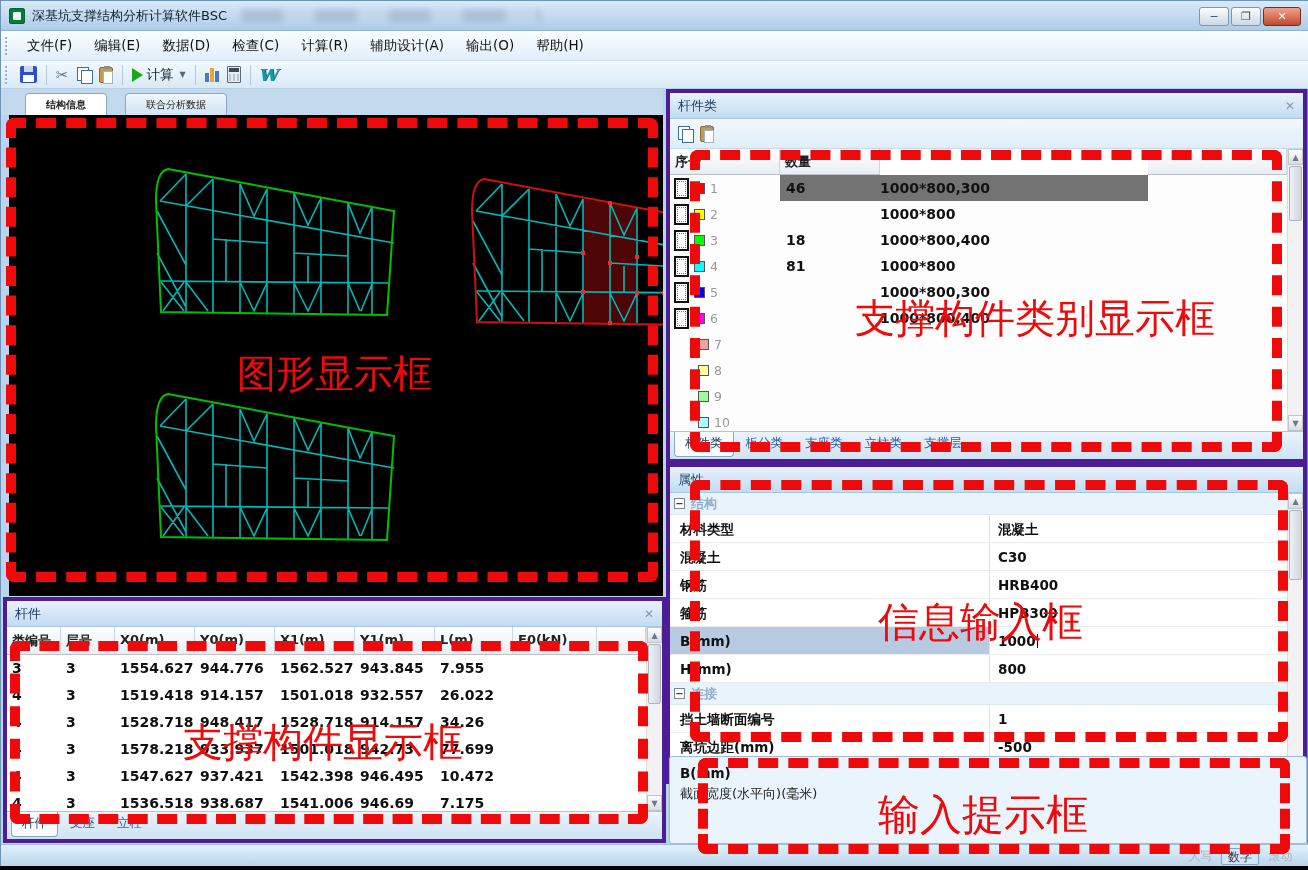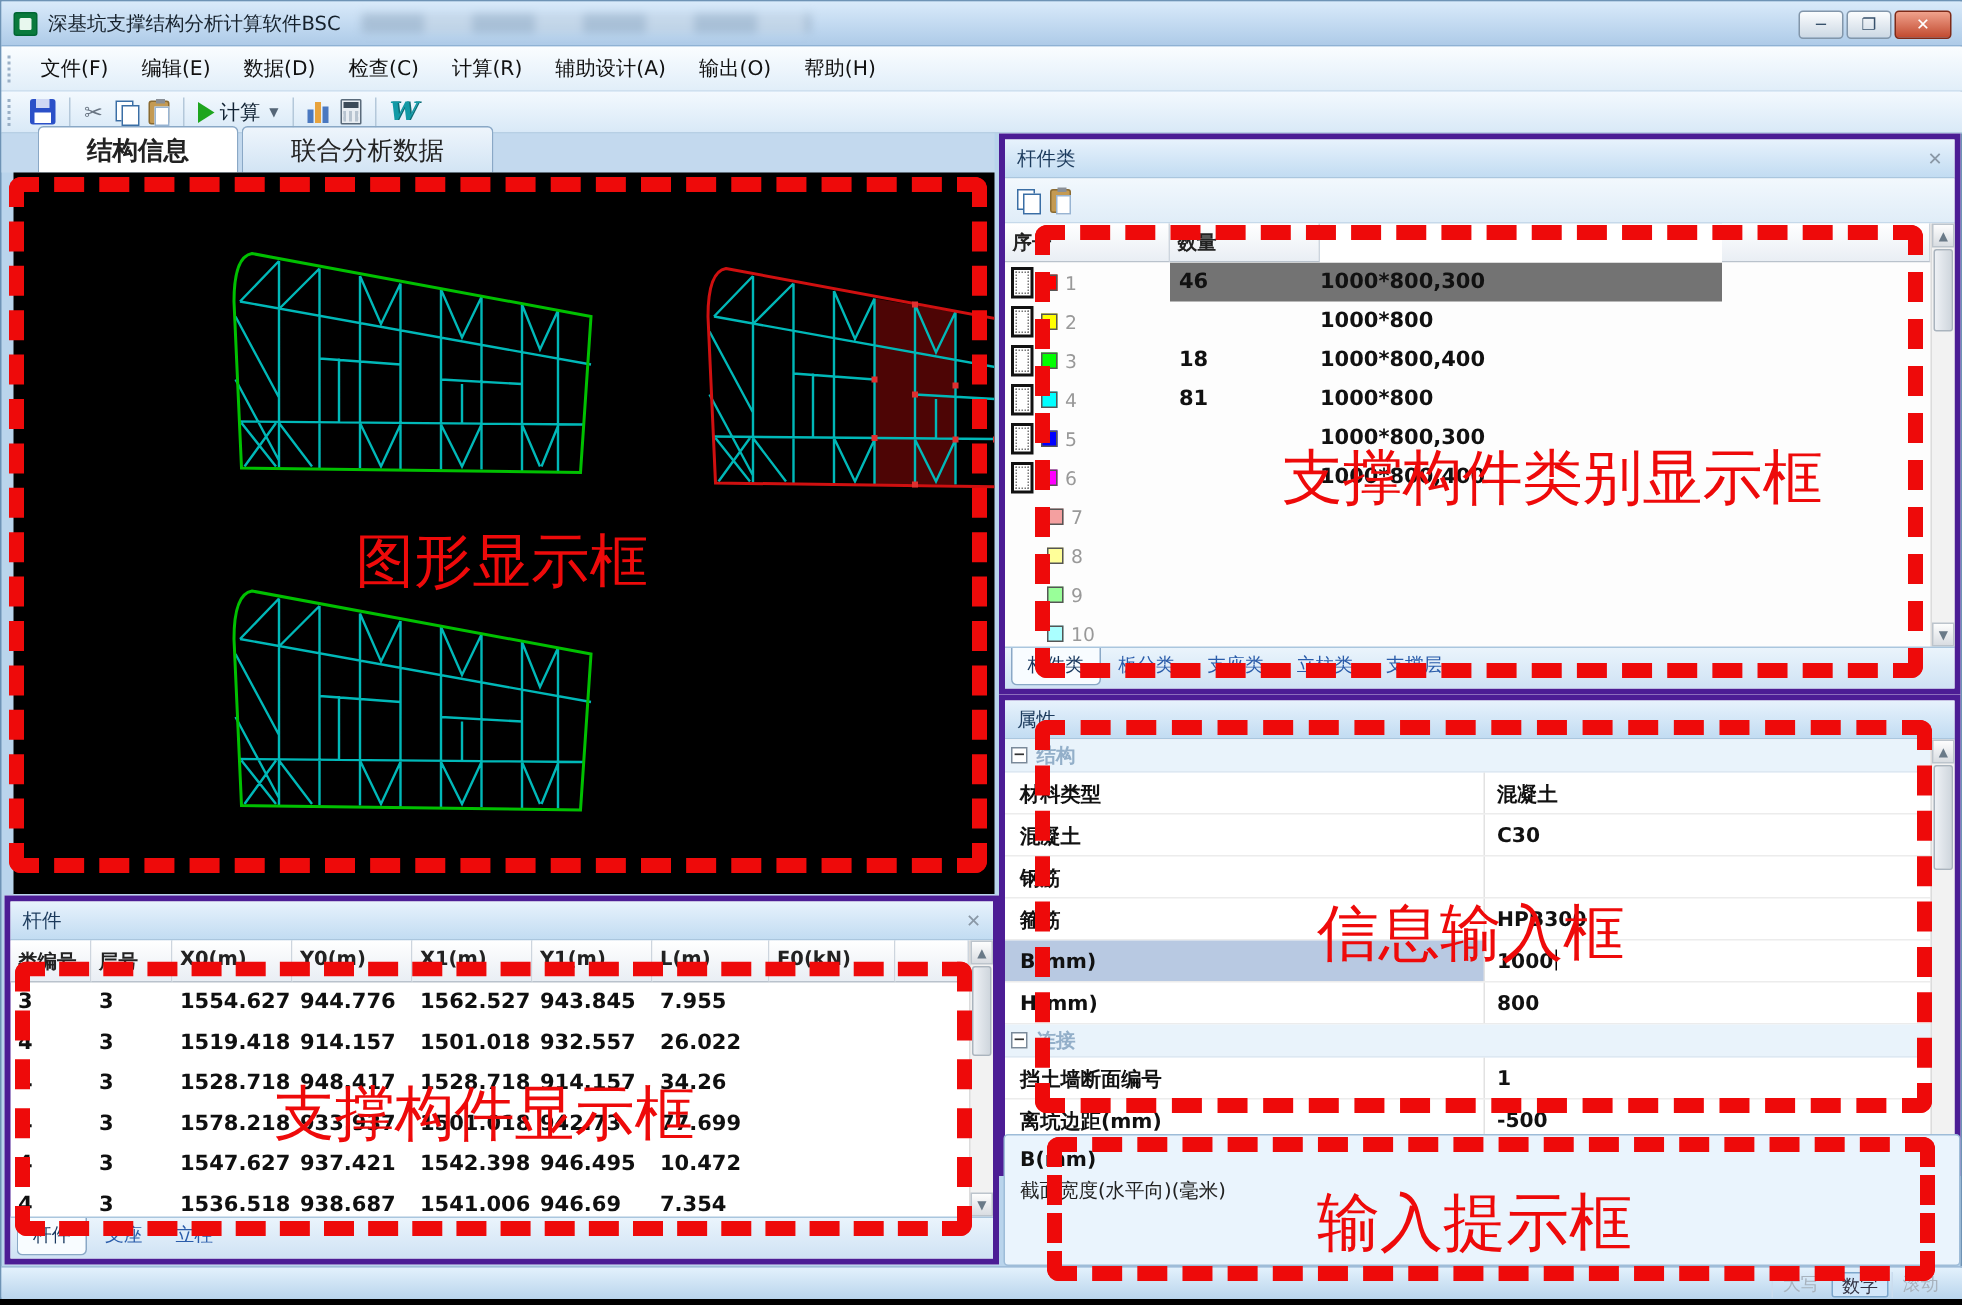--- a/index.html
+++ b/index.html
@@ -57,21 +57,21 @@
   .icon-chart i:nth-child(3){ height:11px; background:#4a78c0; }
   .icon-calc { width:14px; height:17px; background:#e8edf2; border:1px solid #5a6a7a; border-radius:1px; position:relative; }
   .icon-calc::before { content:""; position:absolute; left:1px; top:1px; right:1px; height:4px; background:#3c4a58; }
   .icon-calc::after { content:""; position:absolute; left:1px; top:7px; right:1px; bottom:1px;
       background:repeating-linear-gradient(90deg,#9ab 0 2px,#e8edf2 2px 4px),repeating-linear-gradient(#9ab 0 2px,#e8edf2 2px 4px); opacity:.6; }
   .icon-w { font-family:"DejaVu Serif","Liberation Serif",serif; font-style:italic; font-weight:bold;
             font-size:17px; color:#129aa6; text-shadow:1px 0 #0c6a74; }
 
   .tabstrip { position:absolute; left:0; top:88px; width:662px; height:26px; background:#c3d9ee;
               display:flex; align-items:flex-end; padding-left:24px; }
-  .doc-tab { font-size:17px; padding:4px 32px 3px; margin-right:2px; border:1px solid #8aa8c6;
+  .doc-tab { font-size:10px; padding:4px 20px 3px; margin-right:18px; border:1px solid #8aa8c6;
              border-bottom:none; border-radius:4px 4px 0 0; background:linear-gradient(#eef5fc,#d2e4f4); color:#222; }
   .doc-tab.active { background:#fff; font-weight:bold; }
 
   
   .canvas { position:absolute; left:8px; top:114px; width:654px; height:481px; background:#000; overflow:hidden; }
 
   
   .panel { position:absolute; background:#fff; border:4px solid #4c1d95; }
   .panel-header { height:26px; background:linear-gradient(#e7f2fc,#c2dcf2); border-bottom:1px solid #aac6de;
                   display:flex; align-items:center; padding:0 8px; font-size:13px; color:#1b3a5c; }
@@ -352,21 +352,21 @@
           <div class="m-cell mw7"></div>
           <div class="m-cell mwf"></div>
         </div>
         <div class="m-row">
           <div class="m-cell mw0">4</div>
           <div class="m-cell mw1">3</div>
           <div class="m-cell mw2">1536.518</div>
           <div class="m-cell mw3">938.687</div>
           <div class="m-cell mw4">1541.006</div>
           <div class="m-cell mw5">946.69</div>
-          <div class="m-cell mw6">7.354</div>
+          <div class="m-cell mw6">7.175</div>
           <div class="m-cell mw7"></div>
           <div class="m-cell mwf"></div>
         </div>
       </div>
     <div class="sb" style="right:0; top:26px; bottom:28px;">
       <div class="sb-btn">▲</div>
       <div class="sb-thumb" style="height:60px"></div>
       <div class="sb-btn" style="position:absolute;bottom:0;left:0;right:0">▼</div>
     </div>
     <div class="bottom-tabs" id="member-tabs">
@@ -535,20 +535,21 @@
         <div class="prop-row">
           <div class="prop-name">材料类型</div>
           <div class="prop-value">混凝土</div>
         </div>
         <div class="prop-row">
           <div class="prop-name">混凝土</div>
           <div class="prop-value">C30</div>
         </div>
         <div class="prop-row">
           <div class="prop-name">钢筋</div>
+          <div class="prop-value">HRB400</div>
         </div>
         <div class="prop-row">
           <div class="prop-name">箍筋</div>
           <div class="prop-value">HPB300</div>
         </div>
         <div class="prop-row selected">
           <div class="prop-name">B(mm)</div>
           <div class="prop-value">1000<div class="caret" style="display: inline-block;"></div></div>
         </div>
         <div class="prop-row">

